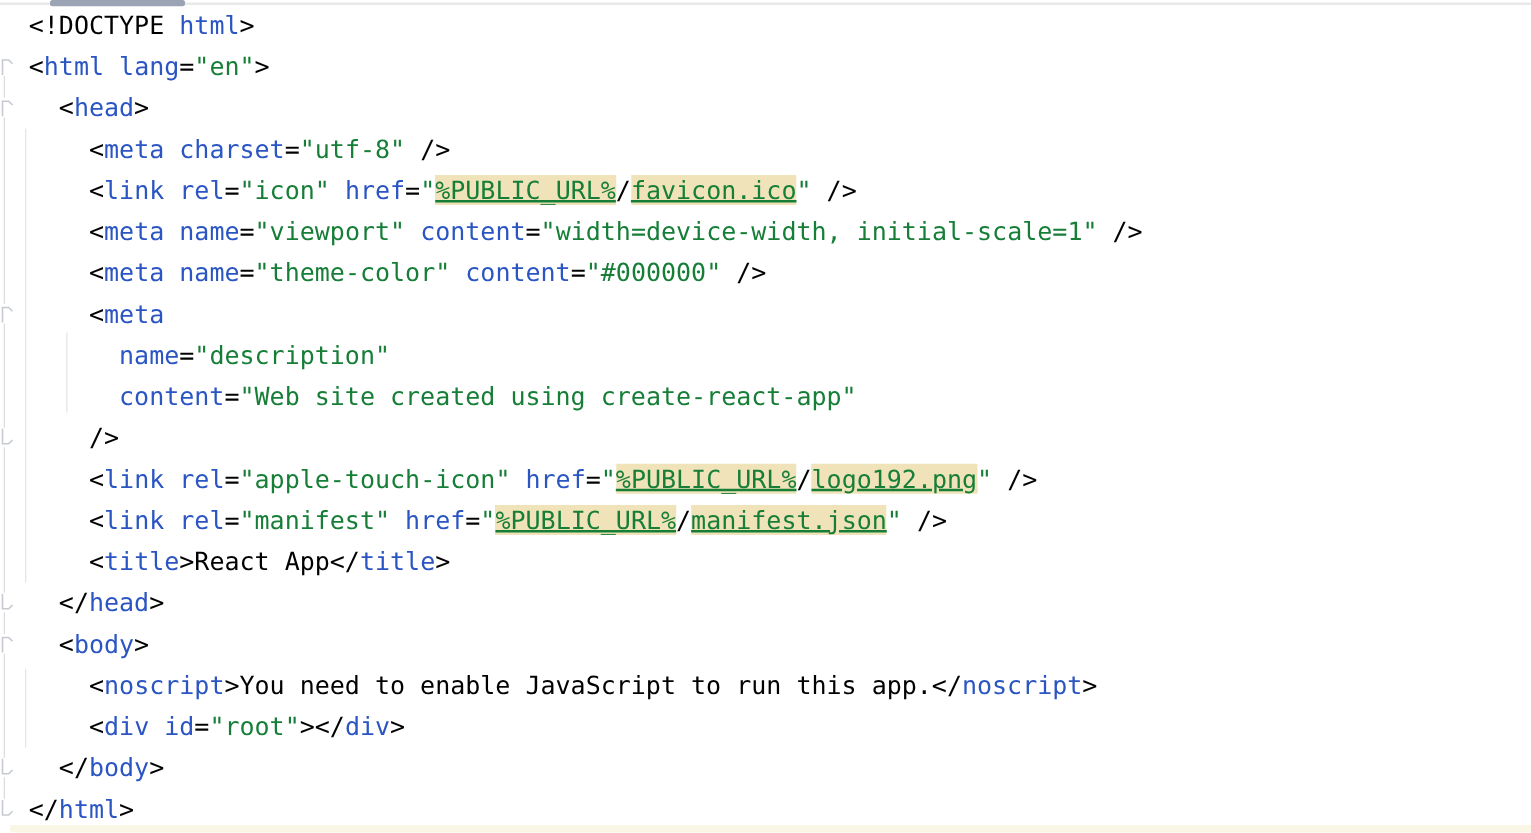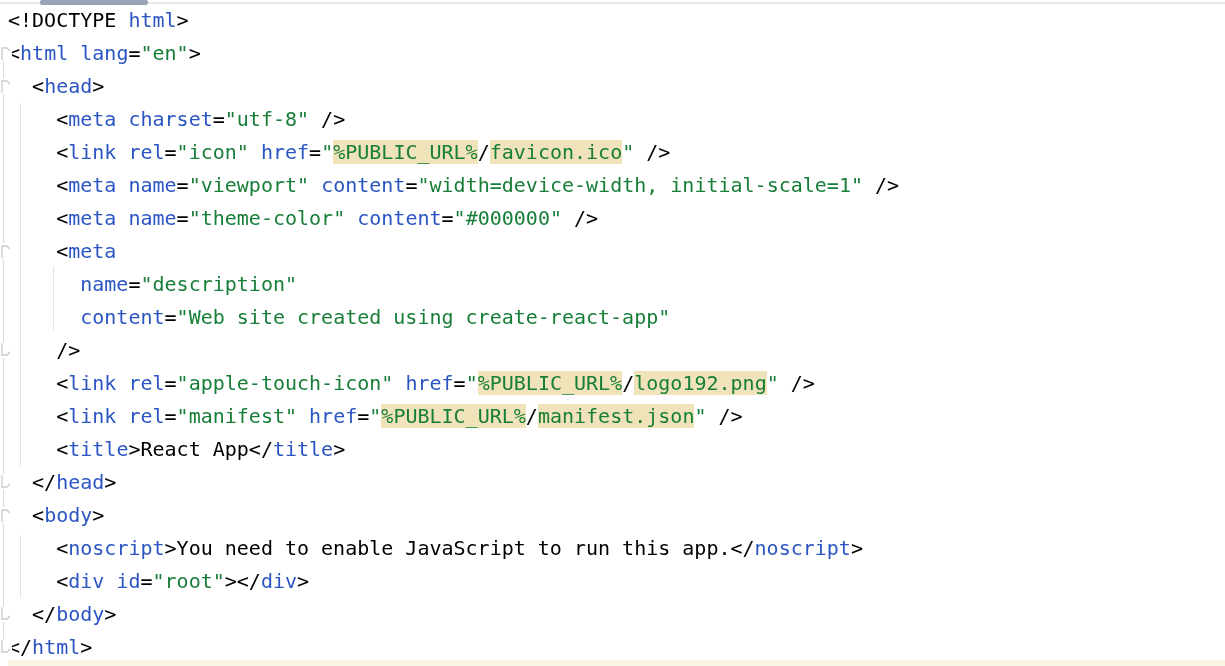--- a/index.html
+++ b/index.html
@@ -38,25 +38,25 @@
   .guide-a  { left: 20px; top: 103px; height: 363px; }
   .guide-a2 { left: 20px; top: 535px; height: 63px; }
   .guide-b  { left: 53px; top: 266px; height: 64px; }
   
   .code {
     position: absolute; left: 0; top: 4px; width: 1225px;
     font-size: 20px; line-height: 33px;
     white-space: pre;
     color: var(--plain, #000000);
   }
-  .line { height: 33px; padding-left: 8px; }
+  .line { height: 33px; padding-left: 23px; }
   .tok-p { color: var(--plain, #000000); }
   .tok-t { color: var(--tag, #2a55c2); }
   .tok-s { color: var(--string, #177e38); }
-  .tok-h { color: var(--string, #177e38); background: var(--highlight-bg, #f0e3b9); }
+  .tok-h { color: var(--string, #177e38); background: var(--highlight-bg, #f0e3b9); text-decoration: underline; }
   
   .bottom-strip {
     position: absolute; left: 8px; top: 660px; width: 1217px; height: 6px;
     background: var(--bottom-bar, #faf6e6);
   }
 </style>
 </head>
 <body>
 
 <div class="editor">

